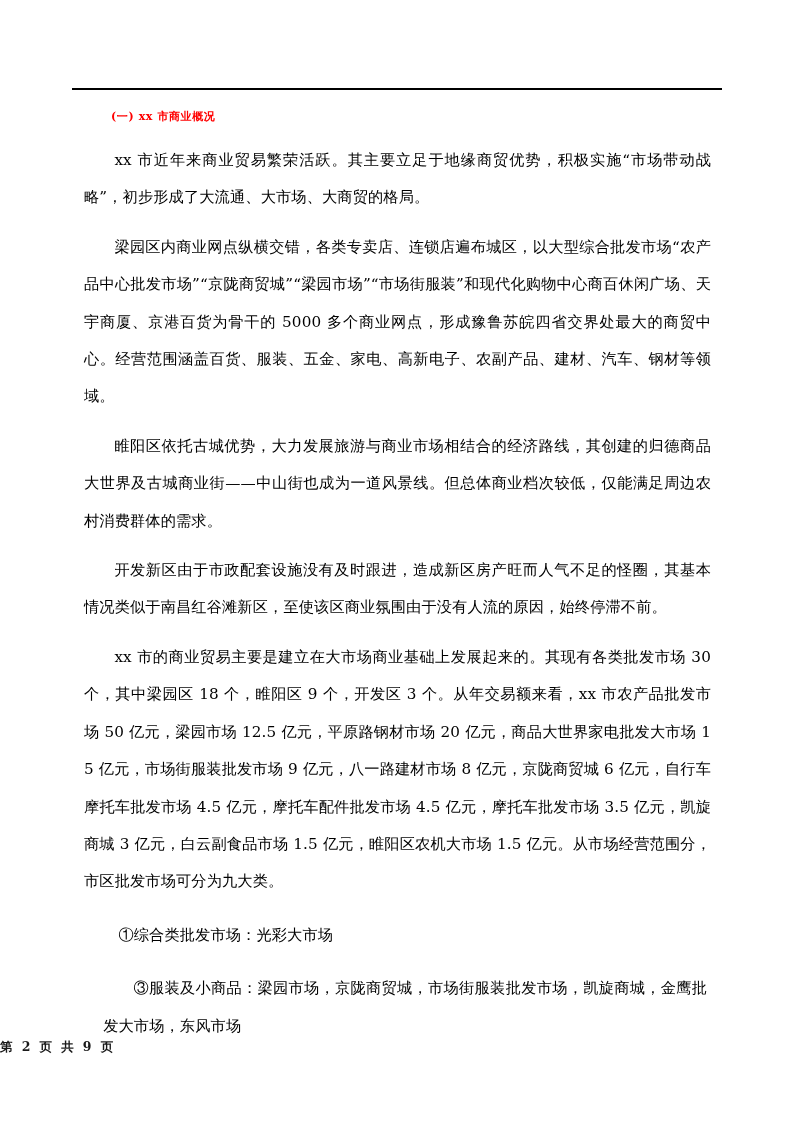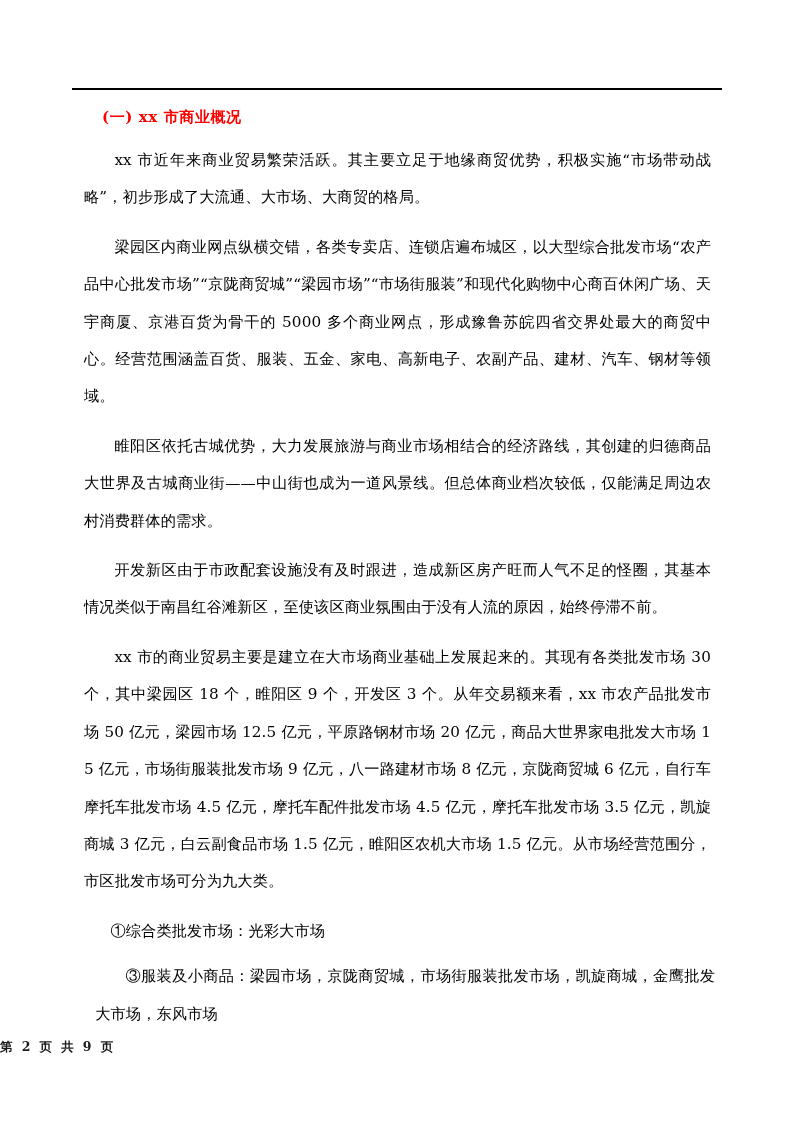--- a/index.html
+++ b/index.html
@@ -40,41 +40,41 @@
     position: absolute;
     left: 72px;
     top: 104px;
     width: 651px;
   }
 
   .section-heading {
     color: #ff0000;
     font-family: "DejaVu Serif", "Liberation Serif", serif;
     font-weight: bold;
-    font-size: 15px;
+    font-size: 11px;
     line-height: 26px;
     letter-spacing: 0.6px;
-    margin: 0 0 6px 30px;
+    margin: 0 0 6px 39px;
     white-space: nowrap;
   }
 
   p.body-para {
     margin: 12px;
     padding: 0;
     font-size: 15.2px;
     line-height: 37.4px;
     text-align: justify;
     text-justify: inter-ideograph;
     text-indent: 2em;
     letter-spacing: 0.15px;
     word-break: break-all;
   }
 
   .list-item {
-    margin: 8px;
+    margin: 16px;
     padding: 0;
     font-size: 15.2px;
     line-height: 37.4px;
     text-align: justify;
     text-justify: inter-ideograph;
     text-indent: 2em;
     letter-spacing: 0.15px;
     word-break: break-all;
   }
   .list-item.hanging {

